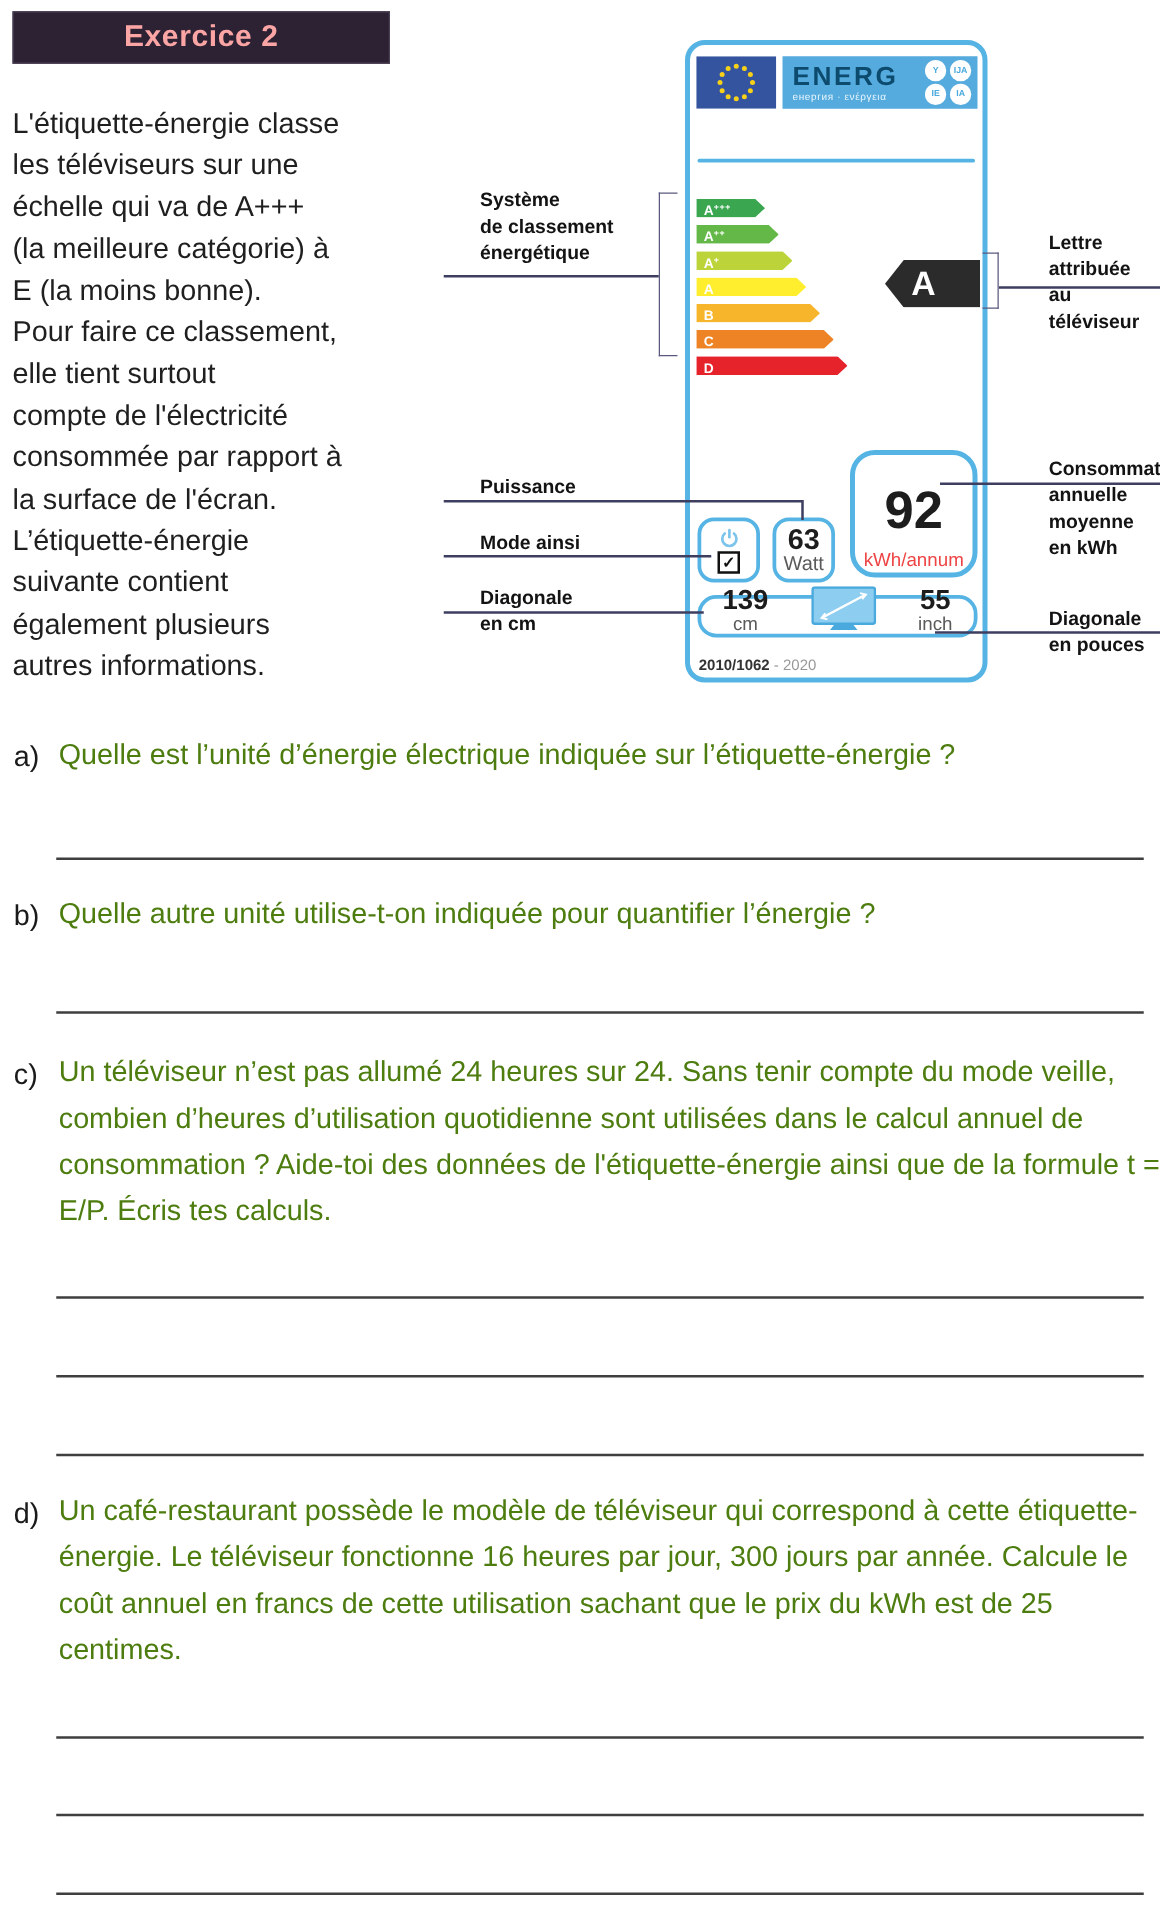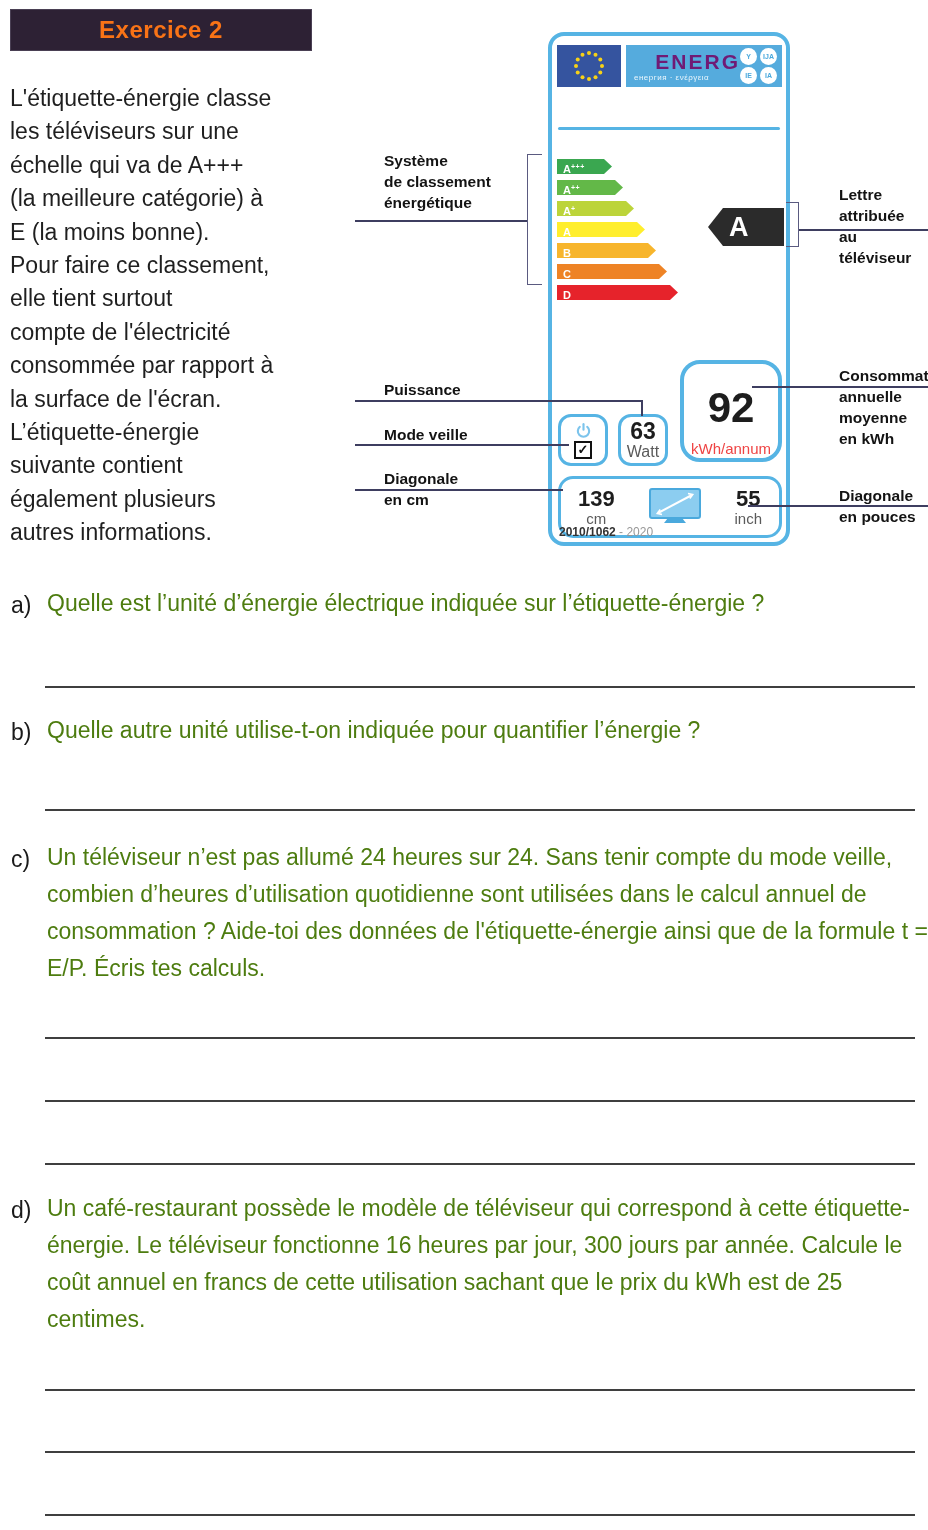--- a/index.html
+++ b/index.html
@@ -3,34 +3,34 @@
 <meta charset="utf-8">
 <style>
   html,body{margin:0;padding:0;background:#ffffff;}
   #page{position:relative;width:928px;height:1530px;background:#ffffff;
         font-family:"Liberation Sans", sans-serif;color:#1a1a1a;overflow:hidden;}
   .abs{position:absolute;}
 
   
   .ex-header{left:10px;top:9px;width:300px;height:40px;background:#2d2134;
              border:1px solid #4a4054;display:flex;align-items:center;justify-content:center;}
-  .ex-header span{color:#f97316;font-weight:700;font-size:24px;letter-spacing:.5px;}
+  .ex-header span{color:#fca5a5;font-weight:700;font-size:24px;letter-spacing:.5px;}
 
   
   .intro{left:10px;top:82px;width:330px;font-size:23px;line-height:33.4px;
          white-space:pre-line;color:#1f1f1f;}
 
   
   .label-card{left:548px;top:32px;width:242px;height:514px;border:4px solid #56b4e4;
               border-radius:16px;background:#ffffff;box-sizing:border-box;}
   .eu-flag{left:5px;top:9px;width:64px;height:42px;}
   .energ-banner{left:74px;top:9px;width:156px;height:42px;background:#55abdd;
                 display:flex;align-items:center;padding:0 4px 0 8px;box-sizing:border-box;}
   .energ-word{display:flex;flex-direction:column;justify-content:center;flex:1;}
-  .energ-word .big{color:#701a75;font-weight:700;font-size:21px;letter-spacing:2px;line-height:22px;text-align:right;}
+  .energ-word .big{color:#0c4a6e;font-weight:700;font-size:21px;letter-spacing:2px;line-height:22px;}
   .energ-word .small{color:#eaf6fd;font-size:8px;letter-spacing:.5px;line-height:9px;}
   .energ-badges{display:grid;grid-template-columns:18px 18px;grid-gap:2px;}
   .badge{width:17px;height:17px;border-radius:50%;background:#fff;color:#4aa9dd;
          font-size:7px;font-weight:700;display:flex;align-items:center;justify-content:center;}
   .label-sep{left:6px;top:91px;width:222px;height:3px;background:#56b4e4;border-radius:2px;}
 
   
   .bar{position:absolute;left:5px;height:15px;color:#fff;font-weight:700;font-size:11px;
        line-height:15px;padding-left:6px;box-sizing:border-box;
        clip-path:polygon(0 0, calc(100% - 8px) 0, 100% 50%, calc(100% - 8px) 100%, 0 100%);}
@@ -43,22 +43,22 @@
 
   .round-box{border:3px solid #56b4e4;border-radius:13px;background:#fff;box-sizing:border-box;
              display:flex;flex-direction:column;align-items:center;justify-content:center;}
   .kwh-box{left:128px;top:324px;width:102px;height:102px;border-width:4px;border-radius:20px;justify-content:flex-end;}
   .kwh-box .val{font-size:42px;font-weight:700;color:#1d1d1d;line-height:40px;}
   .kwh-box .unit{font-size:15px;color:#ef4444;line-height:18px;margin-top:12px;}
   .standby-box{left:6px;top:378px;width:50px;height:52px;}
   .watt-box{left:66px;top:378px;width:50px;height:52px;}
   .watt-box .val{font-size:23px;font-weight:700;color:#1d1d1d;line-height:23px;}
   .watt-box .unit{font-size:16px;color:#5a5a5a;line-height:18px;}
-  .diag-box{left:6px;top:440px;width:224px;height:62px;border-radius:15px;
-            flex-direction:row;justify-content:space-around;align-items:center;}
+  .diag-box{left:6px;top:440px;width:224px;height:34px;border-radius:15px;
+            flex-direction:row;justify-content:space-around;align-items:flex-end;}
   .diag-col{display:flex;flex-direction:column;align-items:center;line-height:1;}
   .diag-col .val{font-size:22px;font-weight:700;color:#1d1d1d;}
   .diag-col .unit{font-size:15px;color:#5a5a5a;margin-top:1px;}
   .checkbox{width:14px;height:14px;border:2px solid #111;margin-top:2px;display:flex;
             align-items:center;justify-content:center;font-size:13px;font-weight:700;color:#111;line-height:1;}
   .regulation{left:7px;top:489px;font-size:12px;}
   .regulation .b{font-weight:700;color:#333;}
   .regulation .g{color:#979797;}
 
   
@@ -194,21 +194,21 @@
 
   <div class="abs callout" style="left:813px;top:184px;">Lettre attribuée
 au téléviseur</div>
   <div class="abs line hline" style="left:799px;top:229px;width:129px;"></div>
   <div class="abs bracket-l" style="left:786px;top:202px;width:13px;height:45px;"></div>
 
   <div class="abs callout" style="left:358px;top:379px;">Puissance</div>
   <div class="abs line hline" style="left:355px;top:400px;width:287px;"></div>
   <div class="abs line vline" style="left:641px;top:400px;height:16px;"></div>
 
-  <div class="abs callout" style="left:358px;top:424px;">Mode veille</div>
+  <div class="abs callout" style="left:358px;top:424px;">Mode ainsi</div>
   <div class="abs line hline" style="left:355px;top:444px;width:214px;"></div>
 
   <div class="abs callout" style="left:358px;top:468px;">Diagonale
 en cm</div>
   <div class="abs line hline" style="left:355px;top:489px;width:208px;"></div>
 
   <div class="abs callout" style="left:813px;top:365px;">Consommation
 annuelle
 moyenne
 en kWh</div>

